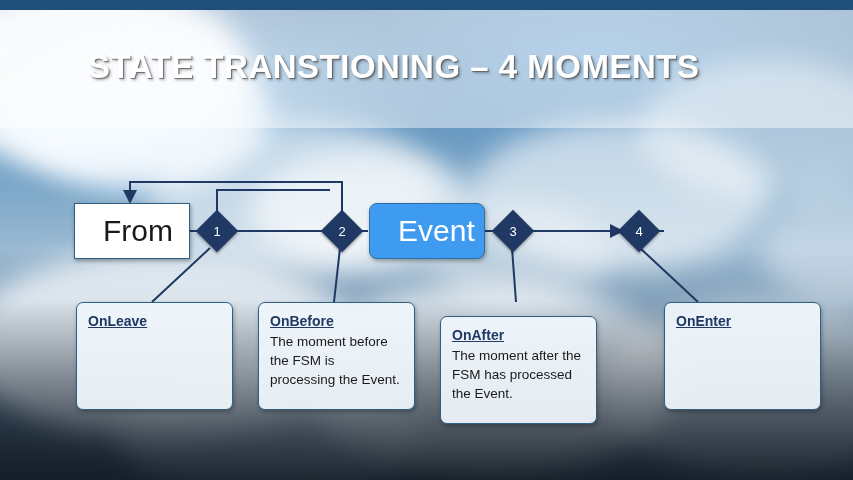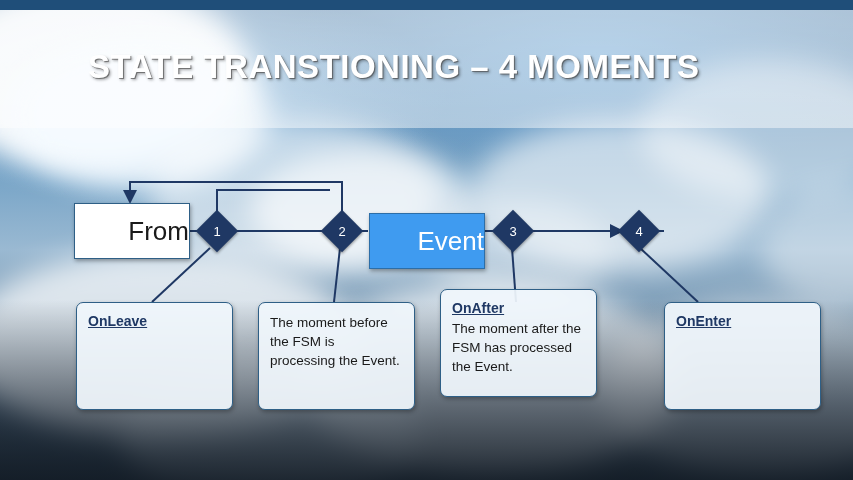--- a/index.html
+++ b/index.html
@@ -87,36 +87,36 @@
     left: 0; top: 0;
     width: 853px; height: 480px;
     overflow: visible;
   }
 
   .node-box {
     position: absolute;
     box-sizing: border-box;
     display: flex;
     align-items: center;
-    justify-content: flex-end;
-    font-size: 26px;
+    justify-content: flex-start;
+    font-size: 30px;
     color: #1a1a1a;
     background: #ffffff;
     border: 1px solid #2e5f86;
     box-shadow: 1px 2px 4px rgba(0,0,0,0.35);
+    padding-left: 28px;
   }
   .node-from { left: 74px; top: 203px; width: 116px; height: 56px; }
   .node-to   { left: 665px; top: 203px; width: 116px; height: 56px; }
   .node-event {
     left: 369px; top: 203px; width: 116px; height: 56px;
     background: #3f9bf0;
     color: #ffffff;
     border: 1px solid #2c6ea8;
-    border-radius: 0;
-    margin-top: 10px;
+    border-radius: 8px;
   }
 
   .diamond {
     position: absolute;
     width: 30px; height: 30px;
     background: #1f3864;
     transform: rotate(45deg);
     box-shadow: 1px 1px 3px rgba(0,0,0,0.4);
   }
   .diamond-label {
@@ -151,21 +151,21 @@
     text-decoration: underline;
     margin-bottom: 3px;
   }
   .callout .co-body {
     font-size: 13.5px;
     line-height: 1.42;
     color: #1a1a1a;
   }
   .co1 { left: 76px;  top: 302px; }
   .co2 { left: 258px; top: 302px; }
-  .co3 { left: 440px; top: 289px; }
+  .co3 { left: 440px; top: 316px; }
   .co4 { left: 622px; top: 302px; margin-left: 42px; }
 </style>
 </head>
 <body>
 
 <div id="slide">
 
   <div class="bg-base"></div>
   <div class="cloud c1"></div>
   <div class="cloud c2"></div>
@@ -230,20 +230,21 @@
   <div class="diamond d3"></div>
   <div class="diamond-label d3">3</div>
 
   <div class="diamond d4"></div>
   <div class="diamond-label d4">4</div>
 
   <div class="callout co1">
     <div class="co-title">OnLeave</div>
   </div>
   <div class="callout co2">
+    <div class="co-title">OnBefore</div>
     <div class="co-body">The moment before the FSM is processing the Event.</div>
   </div>
   <div class="callout co3">
     <div class="co-title">OnAfter</div>
     <div class="co-body">The moment after the FSM has processed the Event.</div>
   </div>
   <div class="callout co4">
     <div class="co-title">OnEnter</div>
   </div>
 

